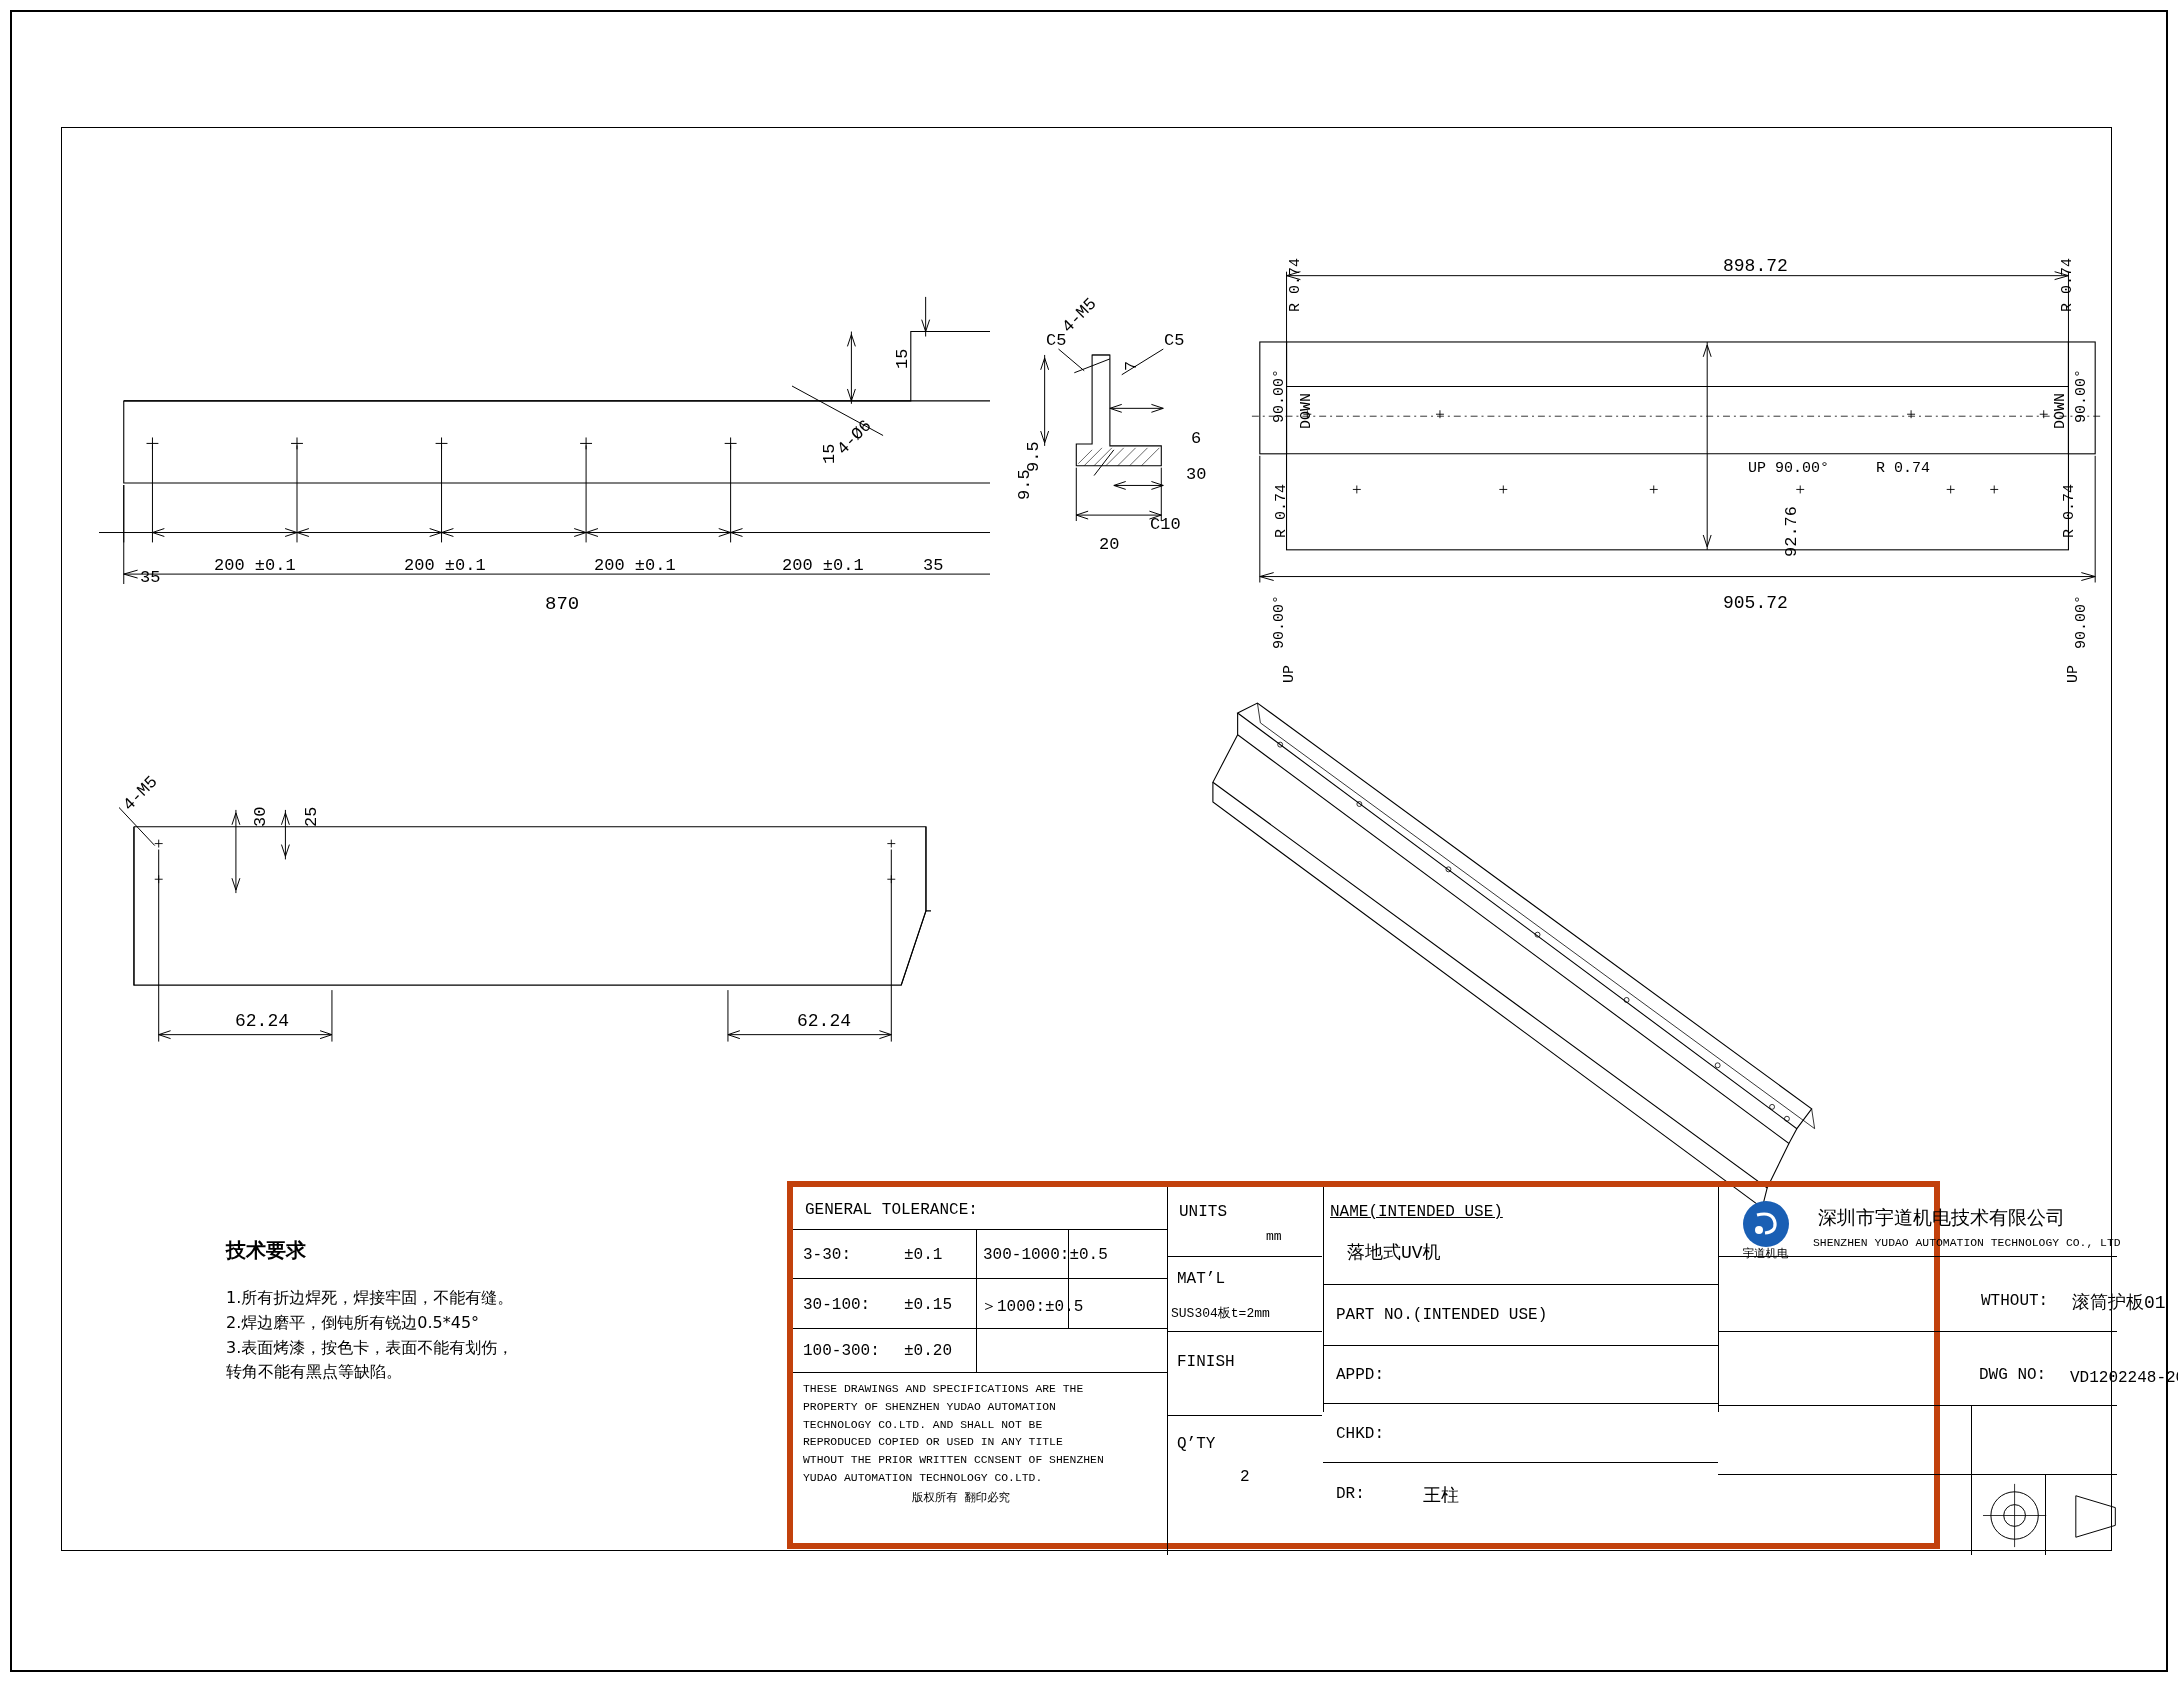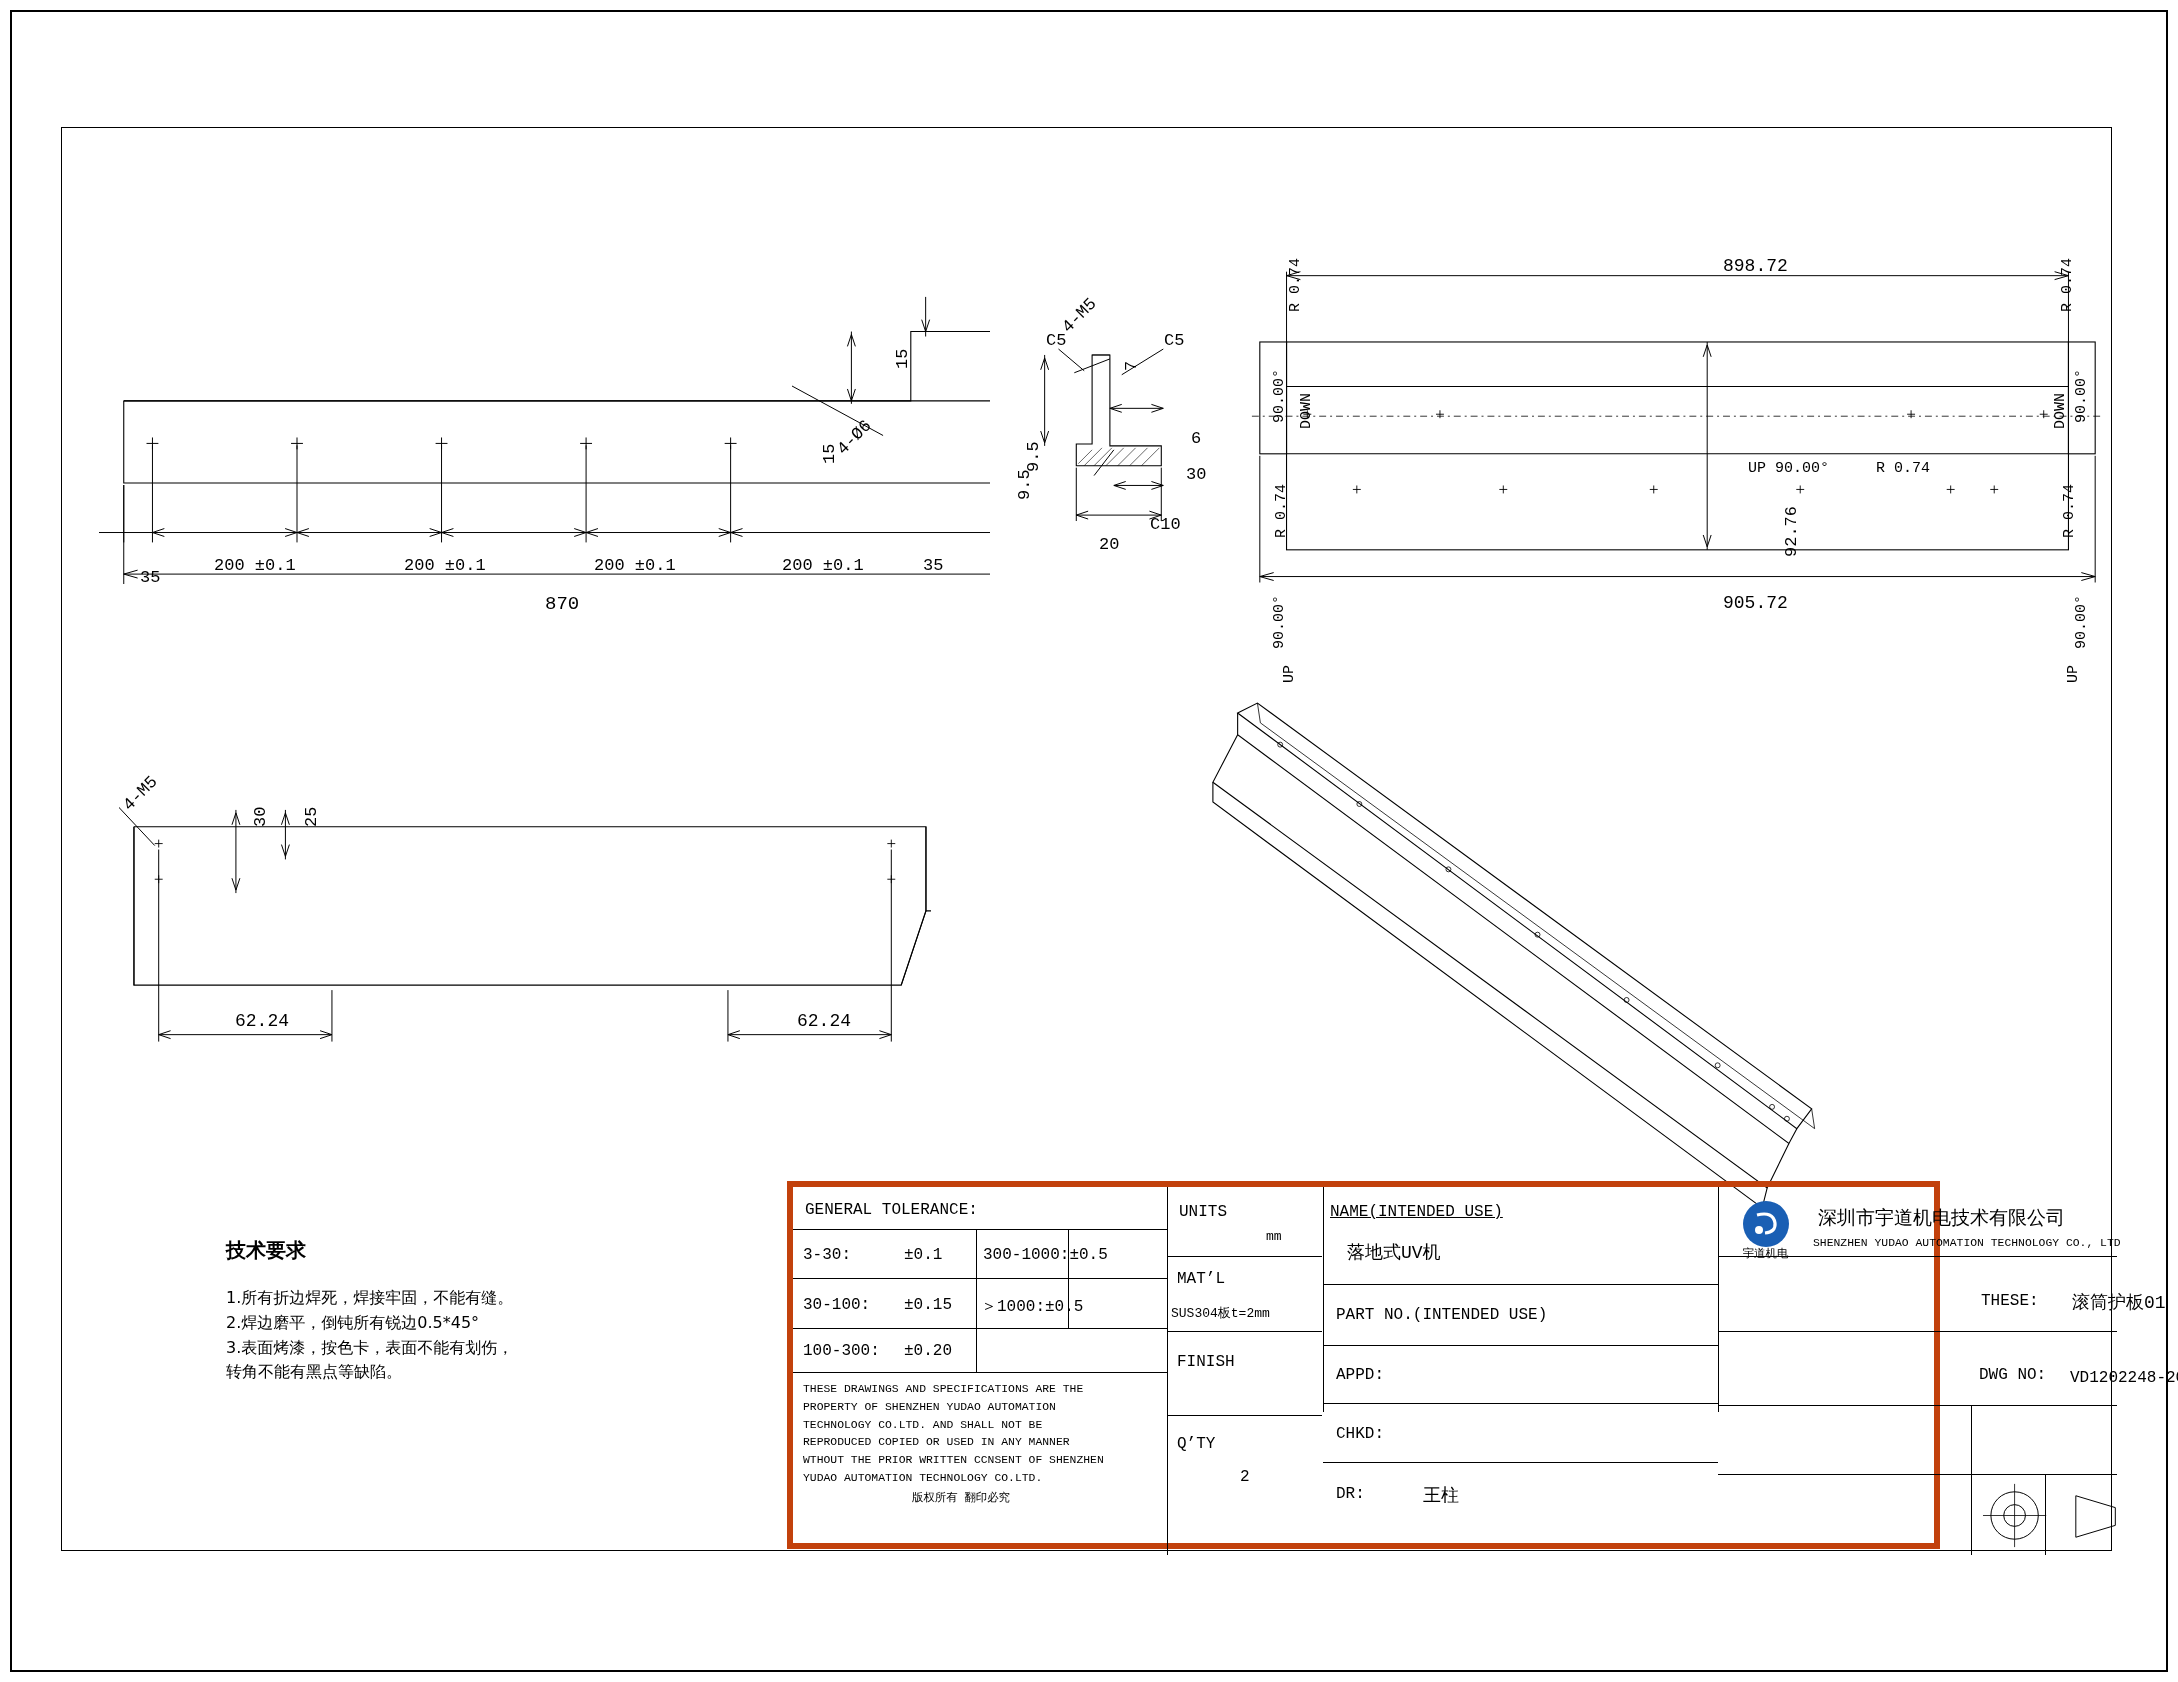--- a/index.html
+++ b/index.html
@@ -322,21 +322,21 @@
     <span class="tbtext" style="left:190px;top:59px;">300-1000:±0.5</span>
     <span class="tbtext" style="left:10px;top:109px;">30-100:</span>
     <span class="tbtext" style="left:111px;top:109px;">±0.15</span>
     <span class="tbtext" style="left:188px;top:109px;">＞1000:±0.5</span>
     <span class="tbtext" style="left:10px;top:155px;">100-300:</span>
     <span class="tbtext" style="left:111px;top:155px;">±0.20</span>
 
     <span class="tbtext xs" style="left:10px;top:196px;">THESE DRAWINGS AND SPECIFICATIONS ARE THE</span>
     <span class="tbtext xs" style="left:10px;top:214px;">PROPERTY OF SHENZHEN YUDAO AUTOMATION</span>
     <span class="tbtext xs" style="left:10px;top:232px;">TECHNOLOGY CO.LTD.  AND SHALL NOT BE</span>
-    <span class="tbtext xs" style="left:10px;top:249px;">REPRODUCED COPIED OR USED IN ANY MANNER</span>
+    <span class="tbtext xs" style="left:10px;top:249px;">REPRODUCED COPIED OR USED IN ANY TITLE</span>
     <span class="tbtext xs" style="left:10px;top:267px;">WTHOUT THE PRIOR WRITTEN CCNSENT OF SHENZHEN</span>
     <span class="tbtext xs" style="left:10px;top:285px;">YUDAO AUTOMATION TECHNOLOGY CO.LTD.</span>
     <span class="tbtext xs cn" style="left:119px;top:303px;">版权所有  翻印必究</span>
 
     <span class="tbtext" style="left:386px;top:16px;">UNITS</span>
     <span class="tbtext s" style="left:473px;top:42px;">mm</span>
     <span class="tbtext" style="left:384px;top:83px;">MAT’L</span>
     <span class="tbtext s cn" style="left:378px;top:117px;">SUS304板t=2mm</span>
     <span class="tbtext" style="left:384px;top:166px;">FINISH</span>
     <span class="tbtext" style="left:384px;top:248px;">Q’TY</span>
@@ -354,21 +354,21 @@
       <svg width="46" height="46" viewBox="0 0 46 46">
         <circle cx="23" cy="23" r="22" fill="#1a5fb4"></circle>
         <path d="M14,14 Q30,10 32,22 Q33,31 22,32" stroke="#fff" stroke-width="3.2" fill="none"></path>
         <circle cx="16" cy="29" r="4" fill="#fff"></circle>
       </svg>
     </div>
     <span class="tbtext xs" style="left:943px;top:59px;width:59px;text-align:center;">宇道机电</span>
     <span class="tbtext cn" style="left:1025px;top:18px;font-size:19px;">深圳市宇道机电技术有限公司</span>
     <span class="tbtext xs" style="left:1020px;top:50px;">SHENZHEN YUDAO AUTOMATION TECHNOLOGY CO., LTD</span>
 
-    <span class="tbtext" style="left:1188px;top:105px;">THESE:</span>
+    <span class="tbtext" style="left:1188px;top:105px;">WTHOUT:</span>
     <span class="tbtext cn" style="left:1279px;top:103px;font-size:18px;">滚筒护板01</span>
     <span class="tbtext" style="left:1186px;top:179px;">DWG NO:</span>
     <span class="tbtext" style="left:1277px;top:182px;">VD1202248-20-44</span>
 
     <svg width="168" height="79" style="position:absolute;left:1184px;top:289px;" viewBox="0 0 170 80">
       <circle cx="38" cy="40" r="24" stroke="#000" stroke-width="1" fill="none"></circle>
       <circle cx="38" cy="40" r="11" stroke="#000" stroke-width="1" fill="none"></circle>
       <line x1="6" y1="40" x2="70" y2="40" stroke="#000" stroke-width="0.8"></line>
       <line x1="38" y1="8" x2="38" y2="72" stroke="#000" stroke-width="0.8"></line>
       <path d="M100,20 L140,32 L140,50 L100,62 Z" stroke="#000" stroke-width="1" fill="none"></path>

